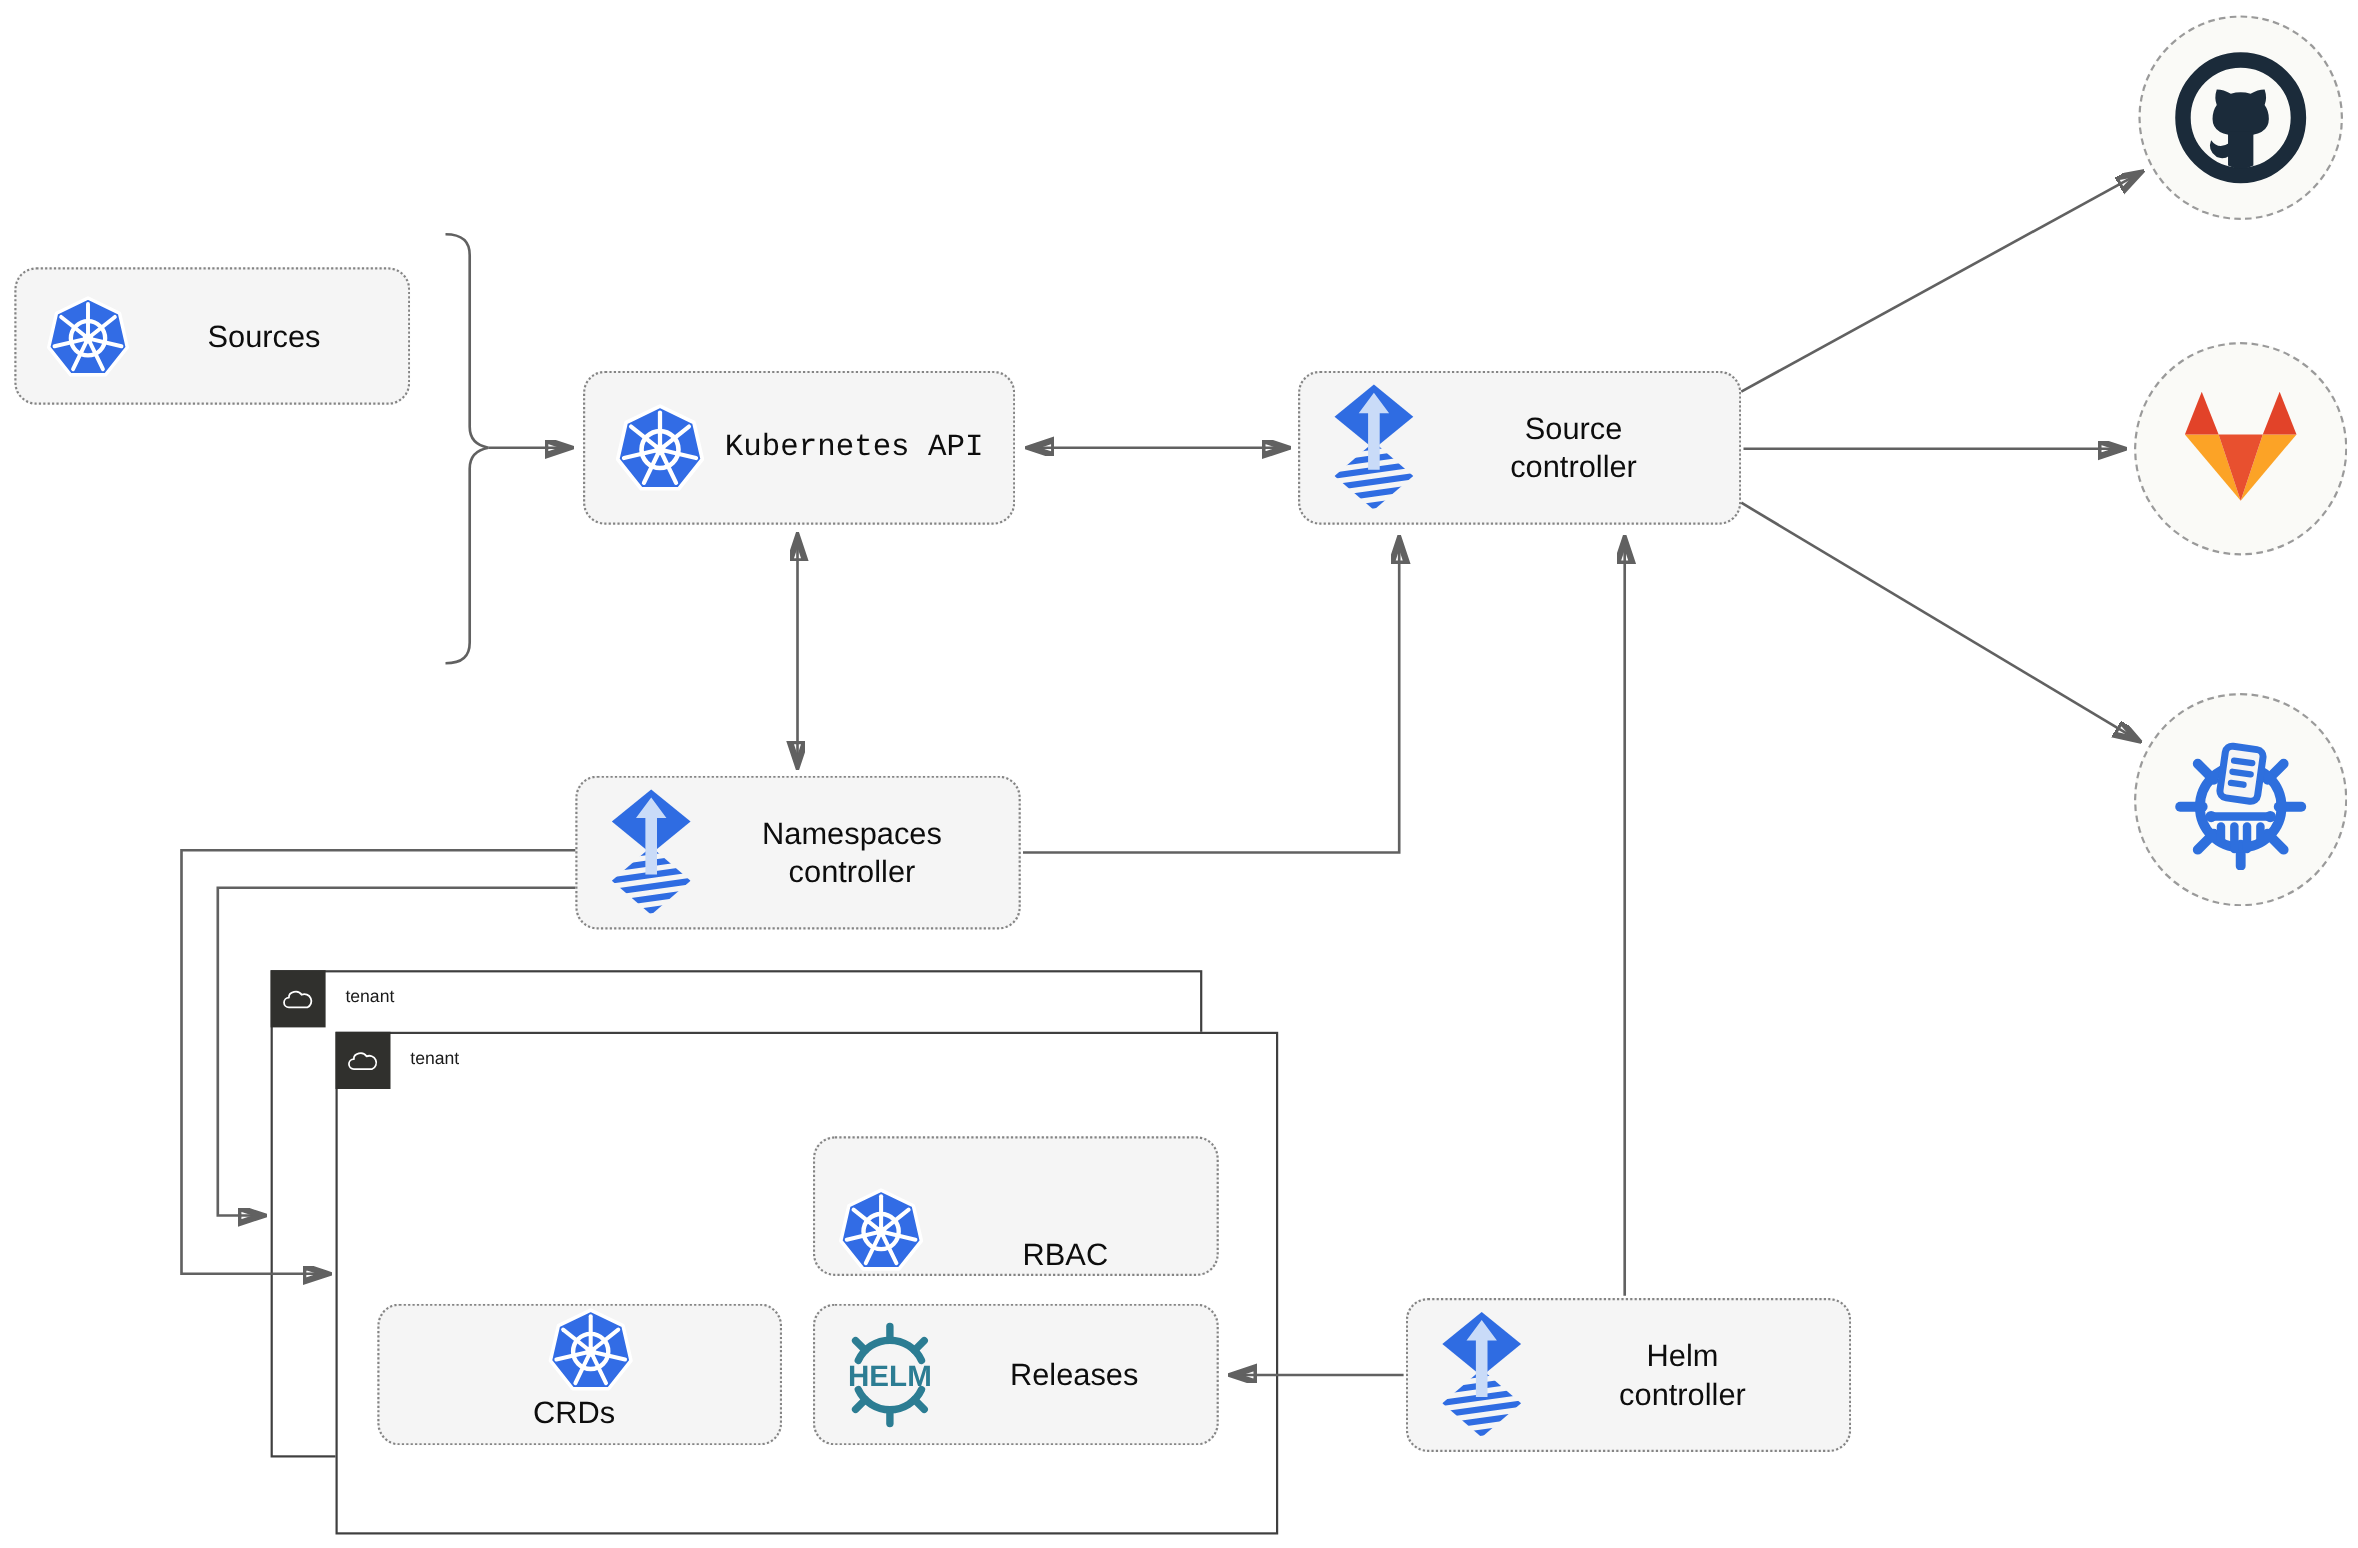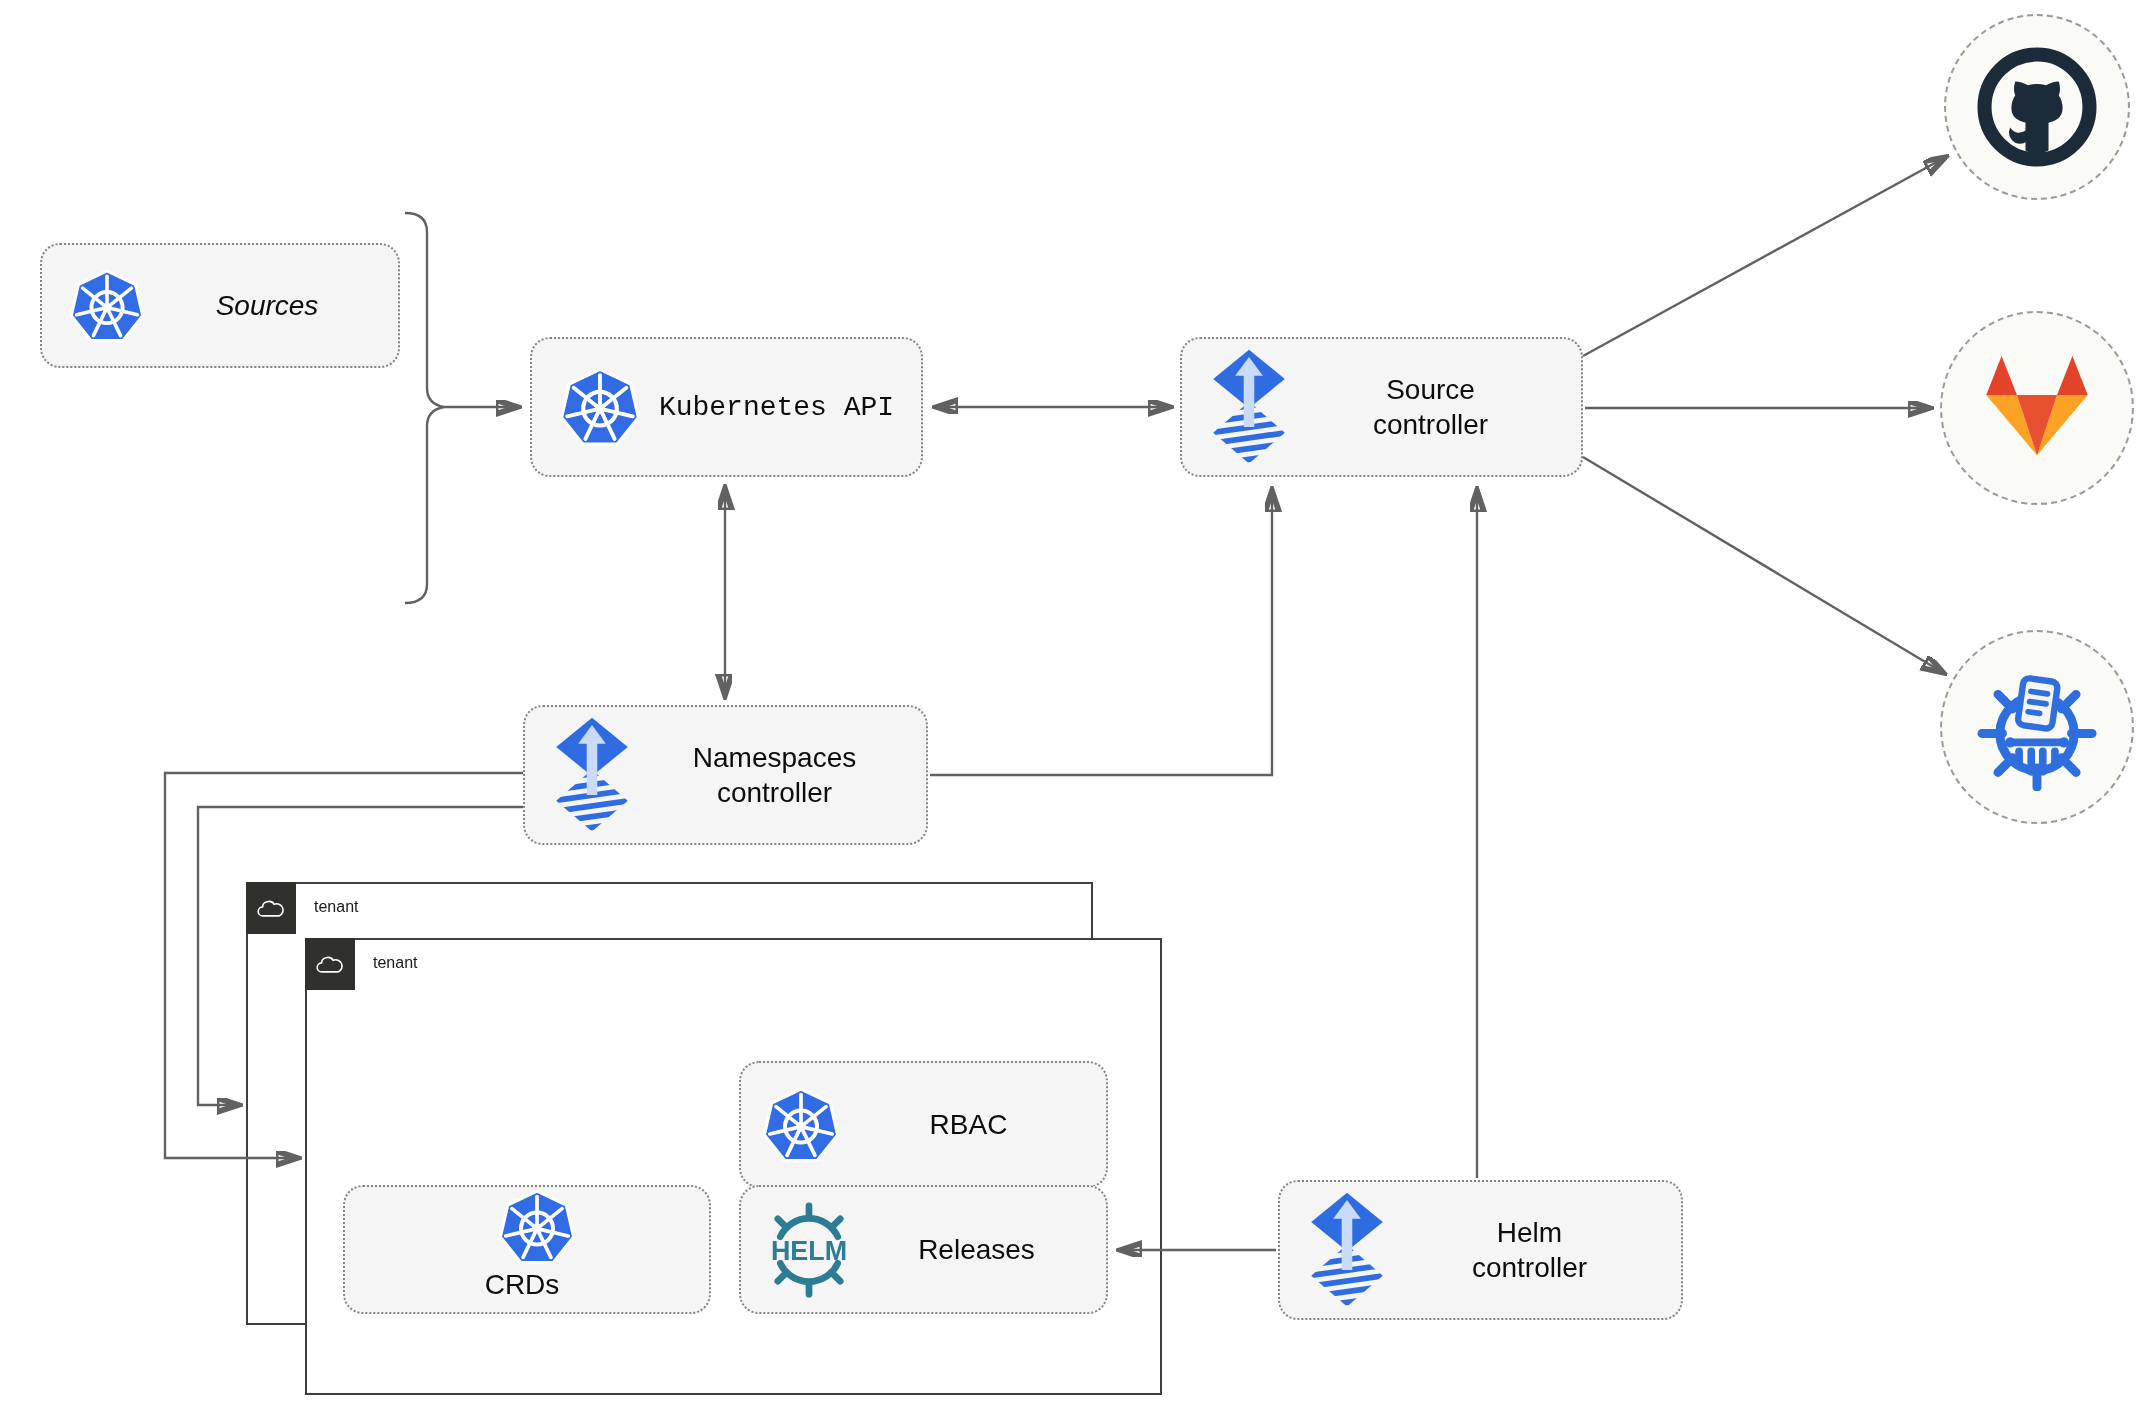--- a/index.html
+++ b/index.html
@@ -145,21 +145,21 @@
 
   <div class="tenant tenant-front" style="left:305px; top:938px; width:857px; height:457px;">
     <div class="tab">
       <svg width="32" height="23">
           <use href="#sym-cloud"></use>
         </svg>
     </div>
     <span class="tenant-lbl">tenant</span>
   </div>
 
-  <div class="pill" style="left:40px; top:243px; width:360px; height:125px;font-style:italic;">
+  <div class="pill" style="left:13px; top:243px; width:360px; height:125px;">
     <span class="icon-slot">
         <svg width="78" height="78">
           <use href="#sym-k8s"></use>
         </svg>
       </span>
     <span class="lbl">Sources</span>
   </div>
 
 
   <div class="pill" style="left:530px; top:337px; width:393px; height:140px;font-family:Liberation Mono, monospace;">
@@ -195,21 +195,21 @@
     <span class="icon-slot">
         <svg width="82" height="118">
           <use href="#sym-flux"></use>
         </svg>
       </span>
     <span class="lbl">Helm
 controller</span>
   </div>
 
 
-  <div class="pill" style="left:739px; top:1061px; width:369px; height:127px;">
+  <div class="pill" style="left:739px; top:1033px; width:369px; height:127px;align-items:flex-end;">
     <span class="icon-slot" style="margin-left:20px;">
         <svg width="80" height="80">
           <use href="#sym-k8s"></use>
         </svg>
       </span>
     <span class="lbl">RBAC</span>
   </div>
 
   <div class="pill" style="left:343px; top:1185px; width:368px; height:129px;flex-direction:column;">
     <span class="icon-slot" style="margin-left:20px;">

